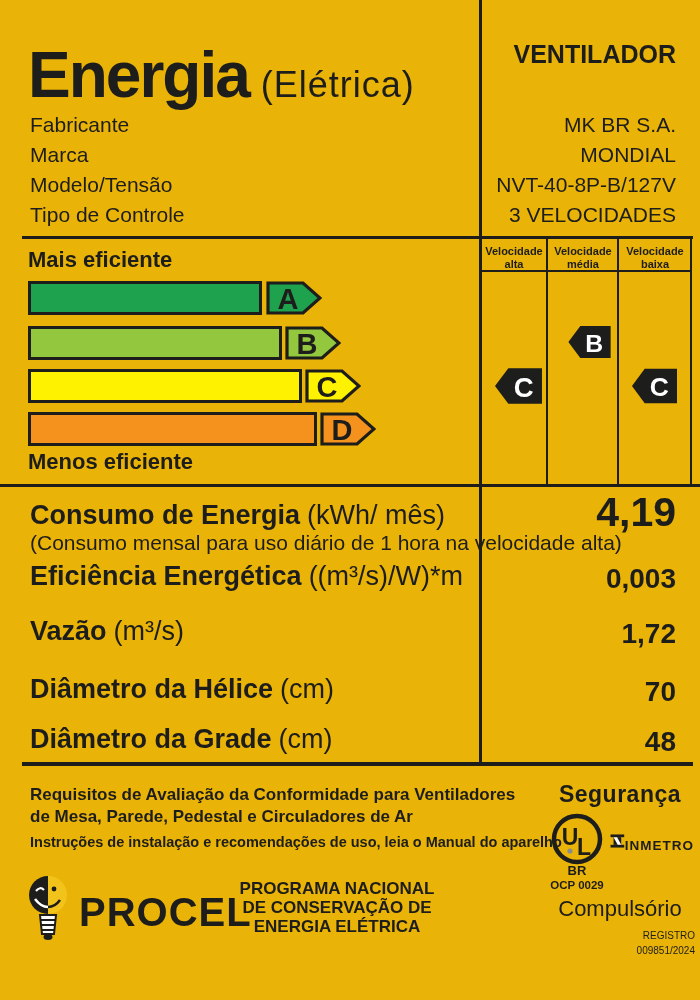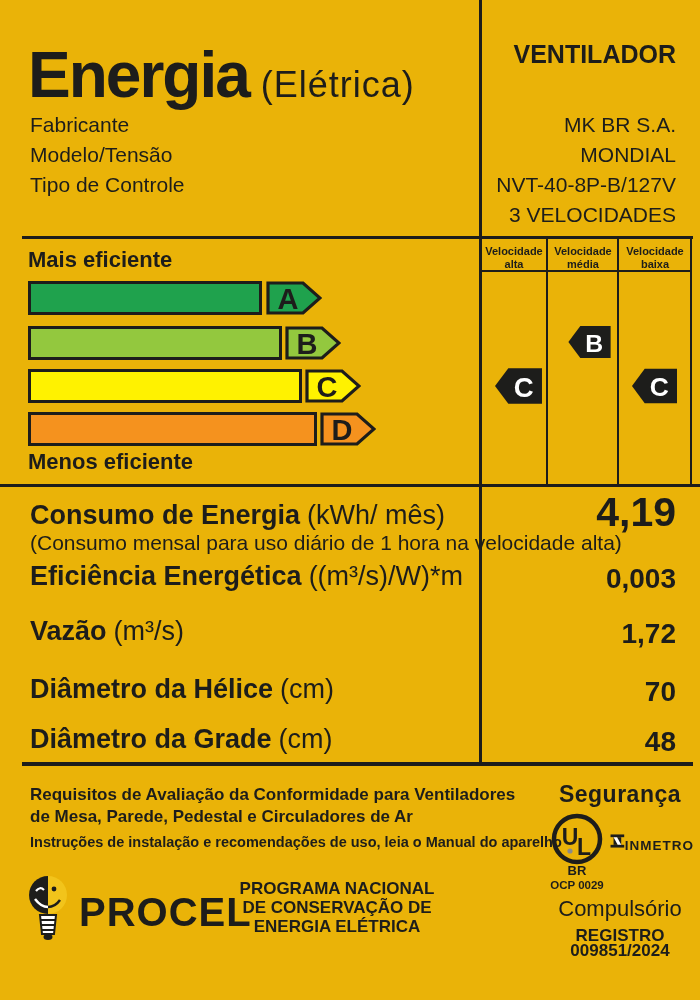--- a/index.html
+++ b/index.html
@@ -64,21 +64,21 @@
   
   .req{left:30px;top:784px;font-size:17px;font-weight:bold;line-height:22px;}
   .instructions{left:30px;top:834px;font-size:14.5px;font-weight:bold;white-space:nowrap;}
   .seguranca{left:545px;top:781px;width:150px;text-align:center;font-size:23px;font-weight:bold;letter-spacing:0.5px;}
   .ul-block{left:541px;top:813px;width:72px;display:flex;flex-direction:column;align-items:center;}
   .ul-br{font-size:13px;font-weight:bold;margin-top:-2px;}
   .ul-ocp{font-size:11.5px;font-weight:bold;margin-top:1px;white-space:nowrap;}
   .inmetro-block{left:610px;top:817px;width:84px;display:flex;flex-direction:row;align-items:center;}
   .inmetro-word{font-size:13.5px;font-weight:bold;letter-spacing:1px;margin-top:8px;}
   .compulsorio{left:545px;top:896px;width:150px;text-align:center;font-size:22px;}
-  .registro{left:545px;top:928px;width:150px;text-align:center;font-size:17px;font-weight:bold;line-height:15px;}
+  .registro{left:545px;top:928px;width:150px;text-align:right;font-size:10px;font-weight:normal;line-height:15px;}
   .procel-bulb{left:28px;top:875px;}
   .procel-word{left:79px;top:890px;font-size:40px;font-weight:bold;letter-spacing:1px;}
   .program-text{left:236px;top:879px;width:202px;text-align:center;font-size:17px;font-weight:bold;line-height:19px;white-space:nowrap;}
 </style>
 </head>
 <body>
 
 <div class="sheet">
 
   <div class="ln main-vdivider"></div>
@@ -89,20 +89,21 @@
   <div class="ln col-v2"></div>
   <div class="ln col-v3"></div>
   <div class="ln col-hsep"></div>
 
   <div class="abs title-row">
     <span class="title-main">Energia</span>
     <span class="title-sub">(Elétrica)</span>
   </div>
   <div class="abs hdr-fields">
     <div>Fabricante</div>
+    <div>Marca</div>
     <div>Modelo/Tensão</div>
     <div>Tipo de Controle</div>
   </div>
   <div class="abs product-type">VENTILADOR</div>
   <div class="abs hdr-values">
     <div>MK BR S.A.</div>
     <div>MONDIAL</div>
     <div>NVT-40-8P-B/127V</div>
     <div>3 VELOCIDADES</div>
   </div>

